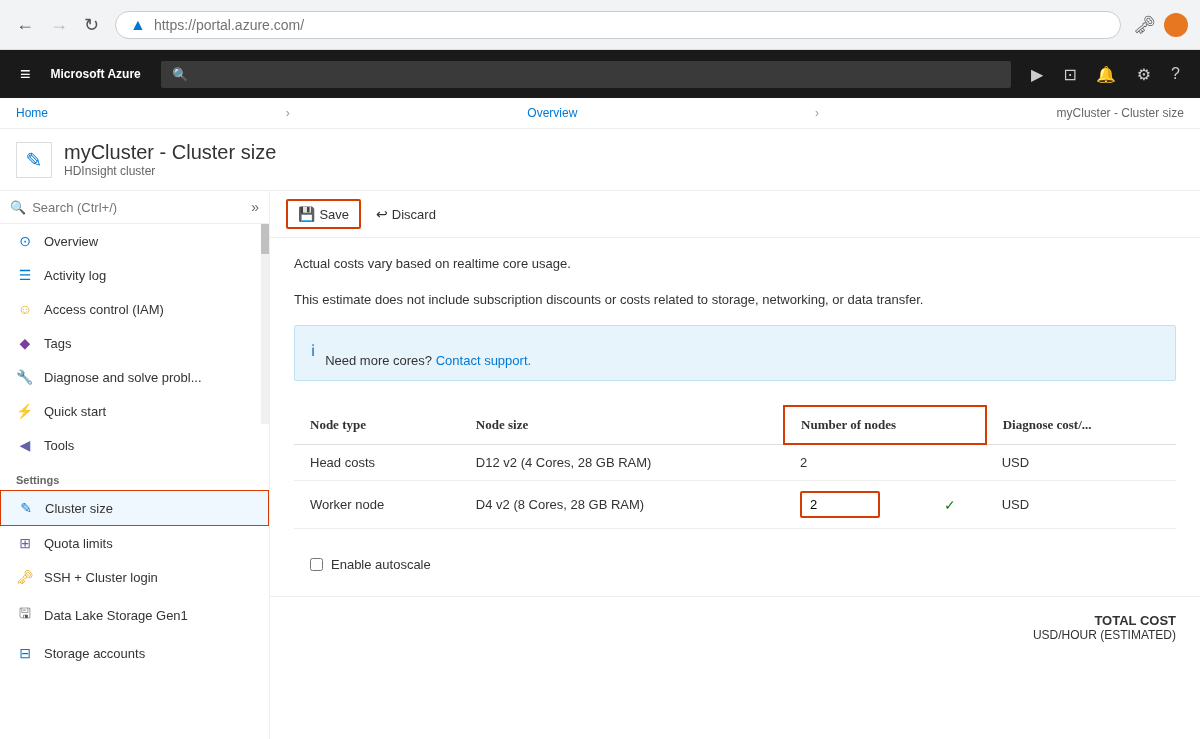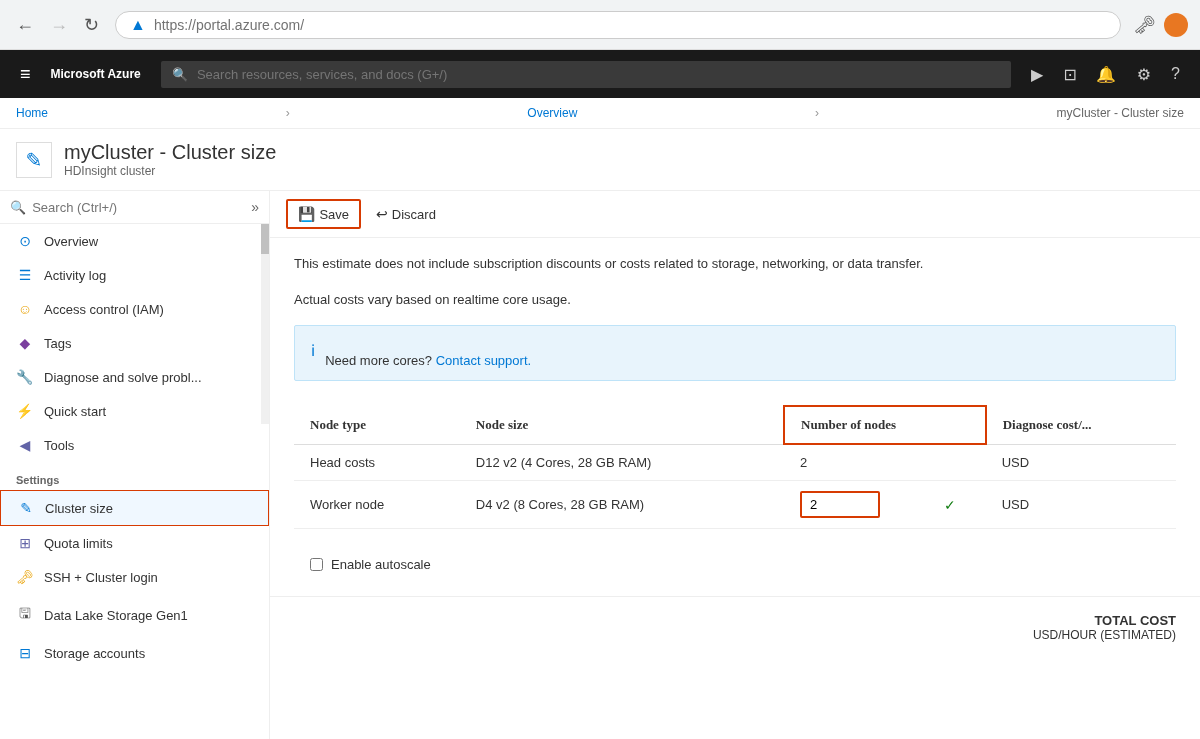--- a/index.html
+++ b/index.html
@@ -262,21 +262,20 @@
     <span>🗝</span>
     <span style="width:24px;height:24px;background:#e87722;border-radius:50%;display:inline-block;"></span>
   </div>
 </div>
 
 <div class="azure-topnav">
   <span class="hamburger">≡</span>
   <span class="azure-brand">Microsoft Azure</span>
   <div class="topnav-search">
     <span style="color:#aaa;">🔍</span>
-    <input type="text" placeholder="Search resources, services, and docs (G+/)" style="">
   </div>
   <div class="topnav-icons">
     <button class="topnav-icon-btn">▶</button>
     <button class="topnav-icon-btn">⊡</button>
     <button class="topnav-icon-btn">🔔</button>
     <button class="topnav-icon-btn">⚙</button>
     <button class="topnav-icon-btn">?</button>
   </div>
 </div>
 
@@ -378,22 +377,22 @@
         <span>Save</span>
       </button>
       <button class="toolbar-btn plain">
         <span style="font-size:14px;">↩</span>
         <span>Discard</span>
       </button>
     </div>
 
     <div class="content-body">
 
+      <p class="info-text">Actual costs vary based on realtime core usage.</p>
       <p class="info-text">This estimate does not include subscription discounts or costs related to storage, networking, or data transfer.</p>
-      <p class="info-text">Actual costs vary based on realtime core usage.</p>
 
       <div class="info-box">
         <span class="info-icon">ℹ</span>
         <div>
           <br>
           <span>Need more cores?</span>
           <a href="#">Contact support.</a>
         </div>
       </div>
 

